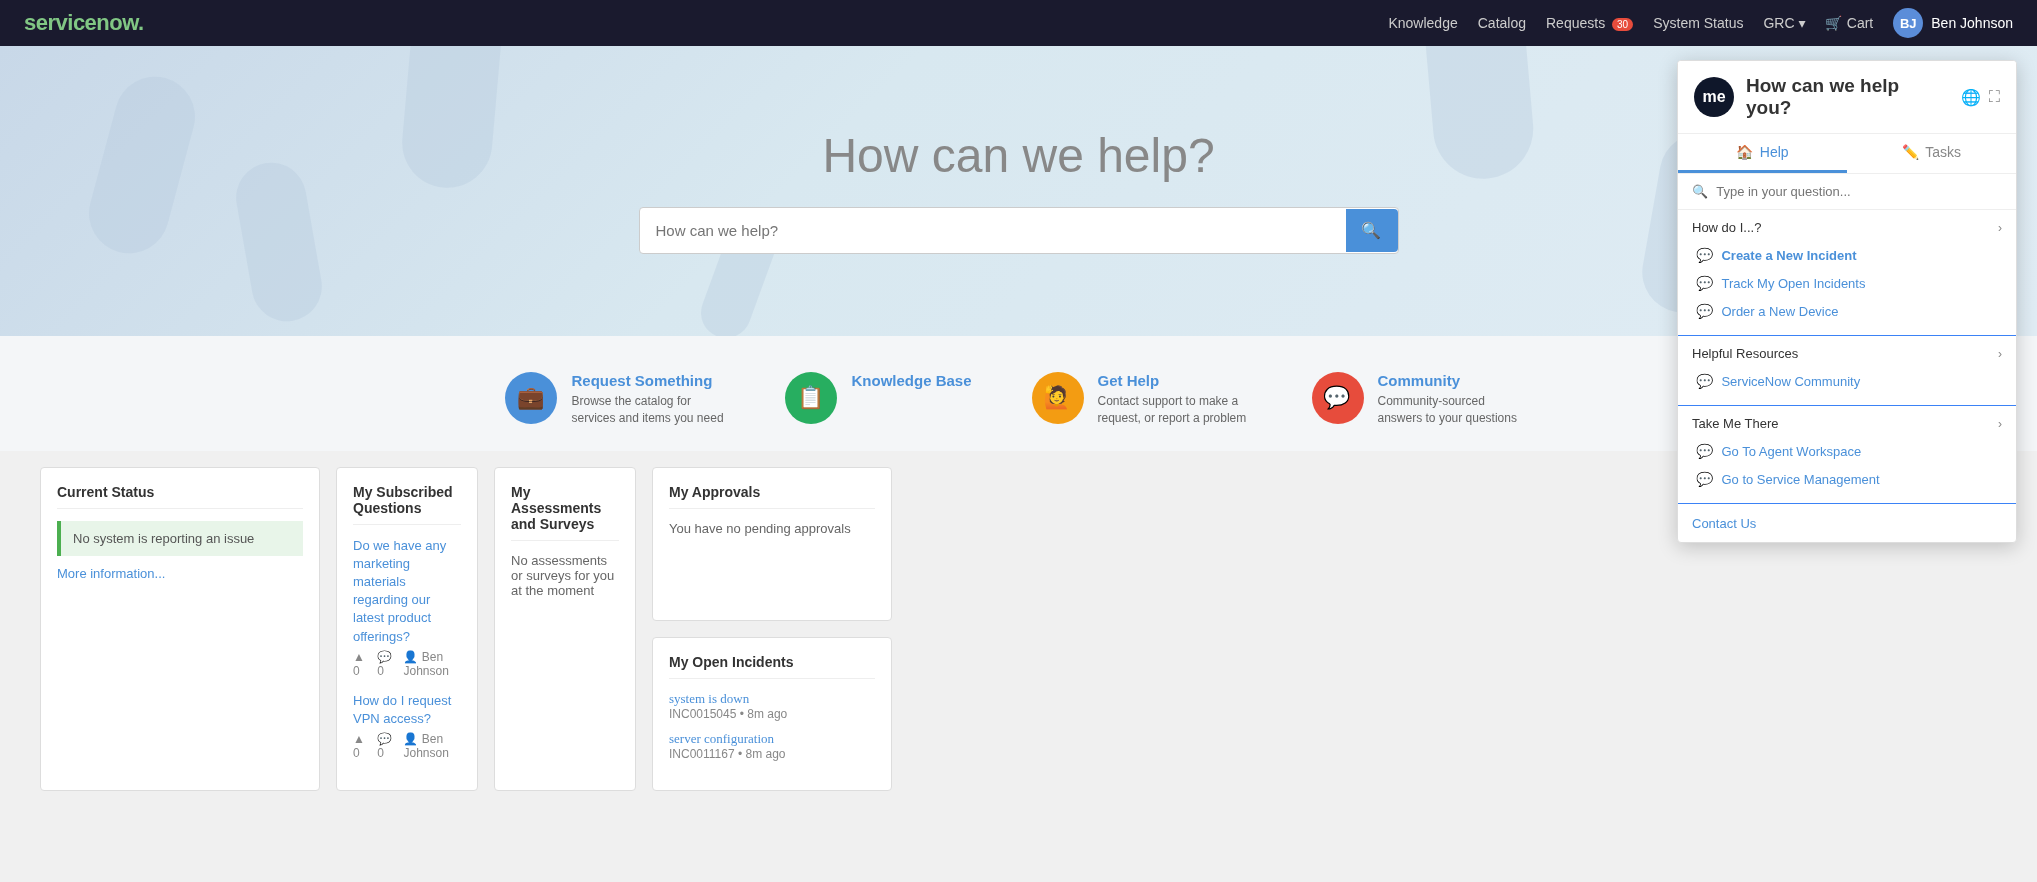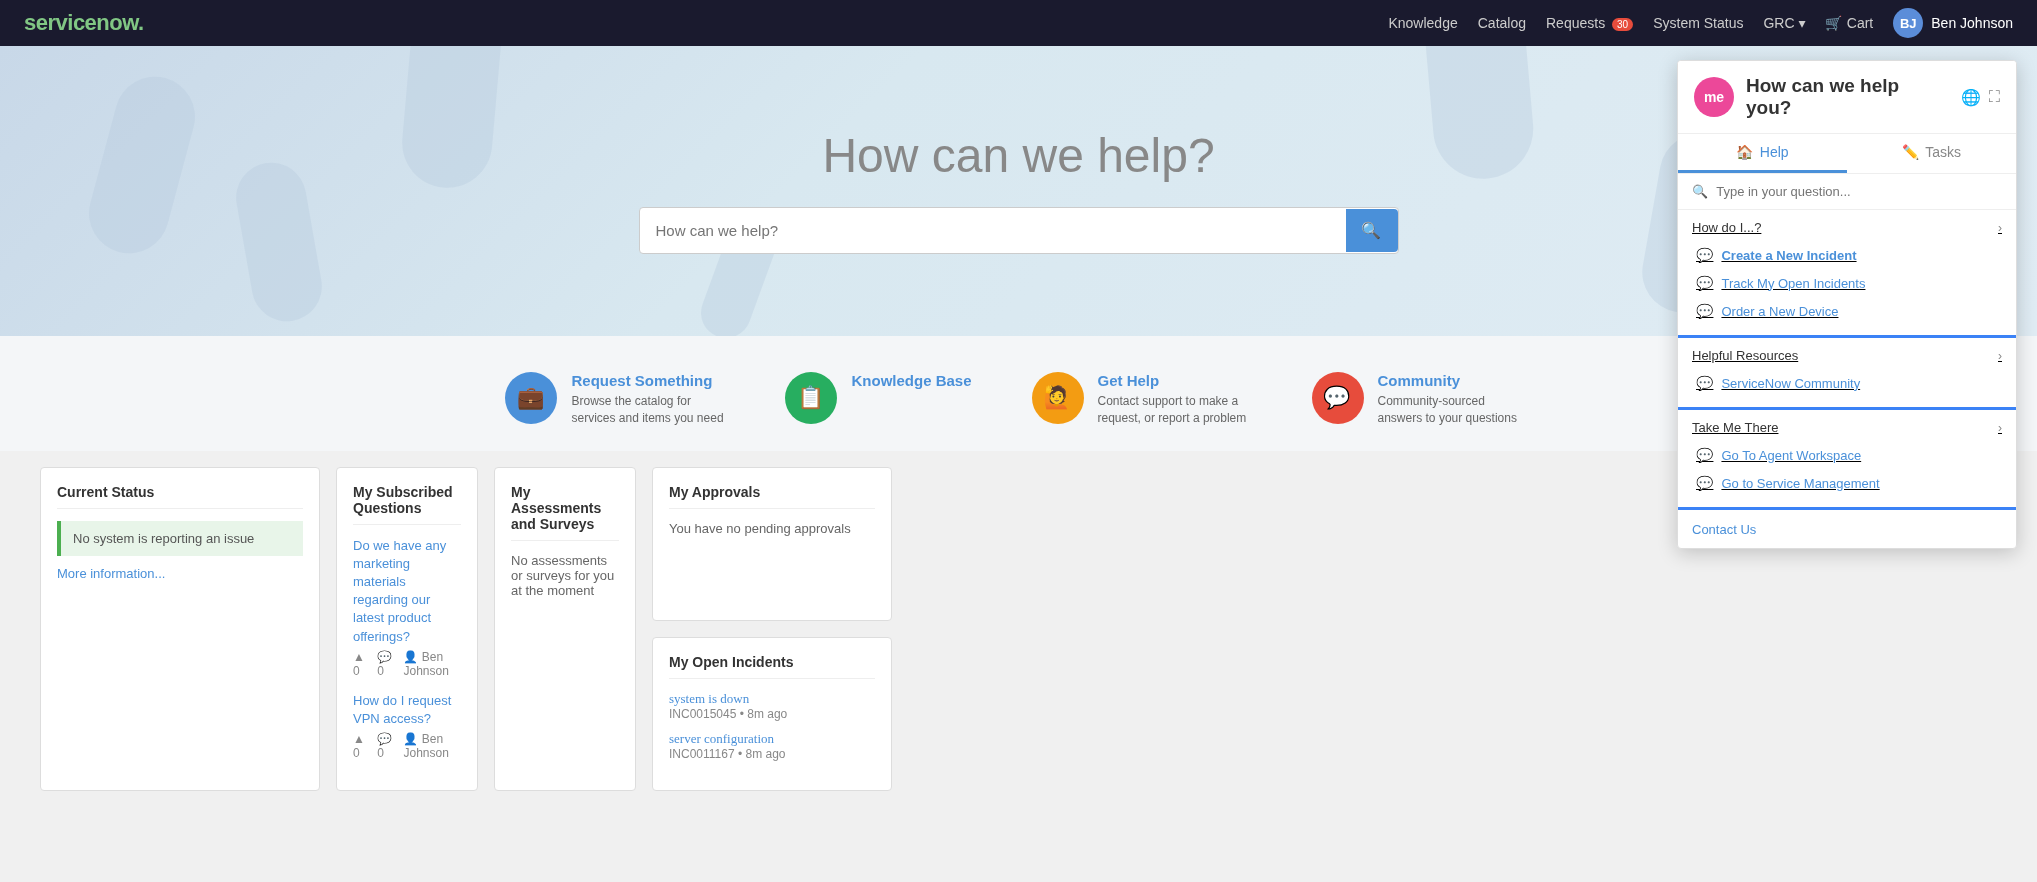--- a/index.html
+++ b/index.html
@@ -212,23 +212,23 @@
       background: #fff;
       border-bottom: 1px solid #eee;
       padding: 14px 16px;
       display: flex;
       align-items: center;
       gap: 12px;
     }
     .chat-avatar {
       width: 40px; height: 40px;
       border-radius: 50%;
-      background: #ec4899;
+      background: #0f172a;
       display: flex; align-items: center; justify-content: center;
-      color: #fff; font-size: 14px; font-weight: bold;
+      color: #fff; font-size: 16px; font-weight: bold;
     }
     .chat-title { font-size: 19px; font-weight: 600; color: #333; flex: 1; }
     .chat-header-icons { display: flex; gap: 8px; align-items: center; }
     .chat-header-icon { font-size: 16px; color: #888; cursor: pointer; }
 
     .chat-tabs {
       display: flex;
       border-bottom: 1px solid #eee;
     }
     .chat-tab {
@@ -256,21 +256,21 @@
       font-size: 13px;
     }
     .chat-search input {
       border: none;
       outline: none;
       flex: 1;
       font-size: 13px;
       color: #555;
     }
 
-    .chat-section { padding: 10px 14px; border-bottom: 3px solid #3b82f6; text-decoration: underline; }
+    .chat-section { padding: 10px 14px; border-bottom: 1px solid #3b82f6; }
     .chat-section-header {
       display: flex;
       align-items: center;
       justify-content: space-between;
       font-size: 13px;
       color: #333;
       font-weight: 500;
       cursor: pointer;
       margin-bottom: 6px;
     }

